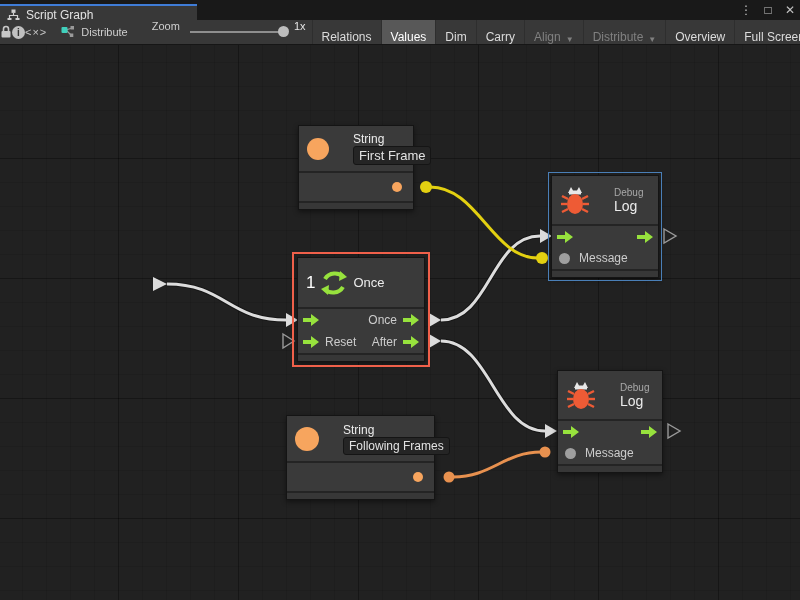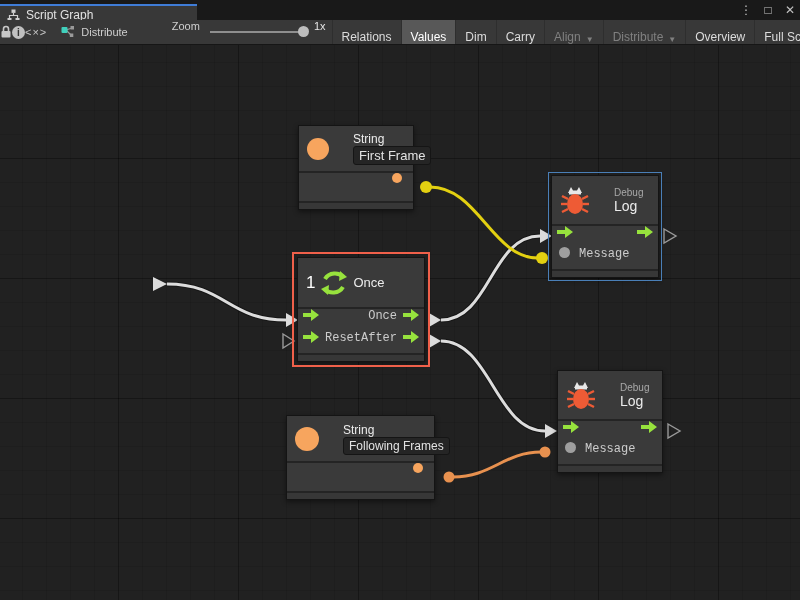--- a/index.html
+++ b/index.html
@@ -20,21 +20,21 @@
              border-bottom:1px solid #161616; display:flex; align-items:stretch; }
   .tsep { width:1px; background:#2a2a2a; margin:0; }
   .tbtn { display:flex; align-items:center; justify-content:center; color:#d6d6d6; }
   .tbtn-lock { width:26px; }
   .tbtn-info { width:39px; }
   .tbtn-code { width:52px; font-size:11px; letter-spacing:1px; color:#c8c8c8; }
   .info-circle { width:13px; height:13px; border-radius:50%; background:#c0c0c0; color:#333;
                  font-size:10px; font-weight:bold; display:flex; align-items:center; justify-content:center; }
   .sg-chip { display:flex; align-items:center; gap:6px; margin-left:14px; }
   .sg-label { font-size:11px; color:#cfcfcf; }
-  .zoom-label { font-size:11px; color:#cfcfcf; margin-left:44px; }
+  .zoom-label { font-size:11px; color:#cfcfcf; margin-left:24px; }
   .slider { display:flex; align-items:center; margin-left:10px; }
   .slider-track { width:94px; height:2px; background:#8f8f8f; position:relative; }
   .slider-handle { position:absolute; right:-5px; top:-5px; width:11px; height:11px; border-radius:50%; background:#bdbdbd; }
   .zoom-value { font-size:11px; color:#e6e6e6; margin-left:10px; margin-right:6px; }
   .modes { display:flex; align-items:stretch; }
   .mbtn { display:flex; align-items:flex-end; padding:0 9px; font-size:12px; color:#dcdcdc;
           border-left:1px solid #2e2e2e; white-space:nowrap; }
   .mbtn.active { background:#585858; color:#ffffff; }
   .mbtn.disabled { color:#808080; }
   .dd { font-size:8px; margin-left:5px; color:#808080; }
@@ -50,21 +50,21 @@
   .wires { position:absolute; left:0; top:0; width:800px; height:555px; z-index:1; }
 
   
   .node { position:absolute; background:#3a3a3a; border:1px solid #141414; z-index:2;
           box-shadow:0 2px 5px rgba(0,0,0,.45); }
   .sel-red  { outline:2px solid #f0604a; outline-offset:3px; }
   .sel-blue { outline:1px solid #4a7fb7; outline-offset:2px; }
   .greenbar { height:5px; background:#8ed13f; }
   .nhead { display:flex; align-items:center; padding:0 8px; gap:24px; }
   .ndiv { height:2px; background:#242424; }
-  .nrow { display:flex; align-items:flex-start; padding:0 5px;font-family:Liberation Mono, monospace; }
+  .nrow { display:flex; align-items:center; padding:0 5px; }
   .nfoot { height:8px; background:#373737; border-top:2px solid #242424; }
   .ntitle { font-size:13px; color:#ececec; }
   .nsub { font-size:10px; color:#a8a8a8; }
   .ntitle-lg { font-size:14px; color:#ececec; }
   .portlabel { font-size:12px; color:#cccccc; }
   .spacer { flex:1; }
   .valfield { background:#252525; border:1px solid #151515; border-radius:3px; color:#e2e2e2;
               font-size:13px; padding:1px 5px; white-space:nowrap; }
   .circle-orange { border-radius:50%; background:#f7a55e; flex:none; }
   .dot-orange { width:10px; height:10px; border-radius:50%; background:#f7a55e; flex:none; }

